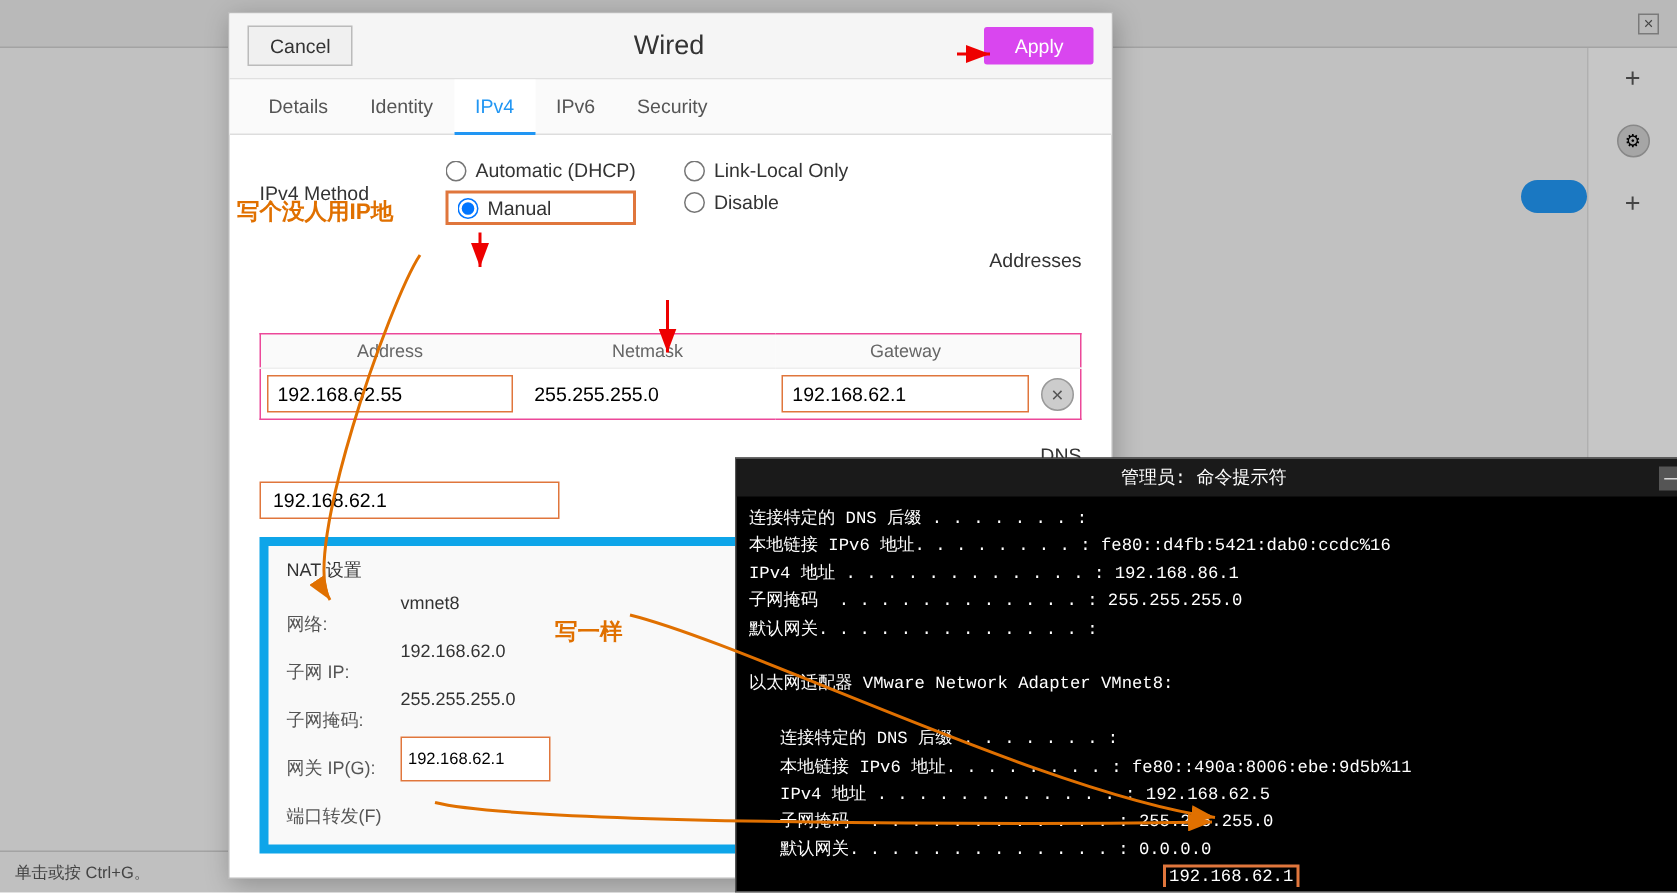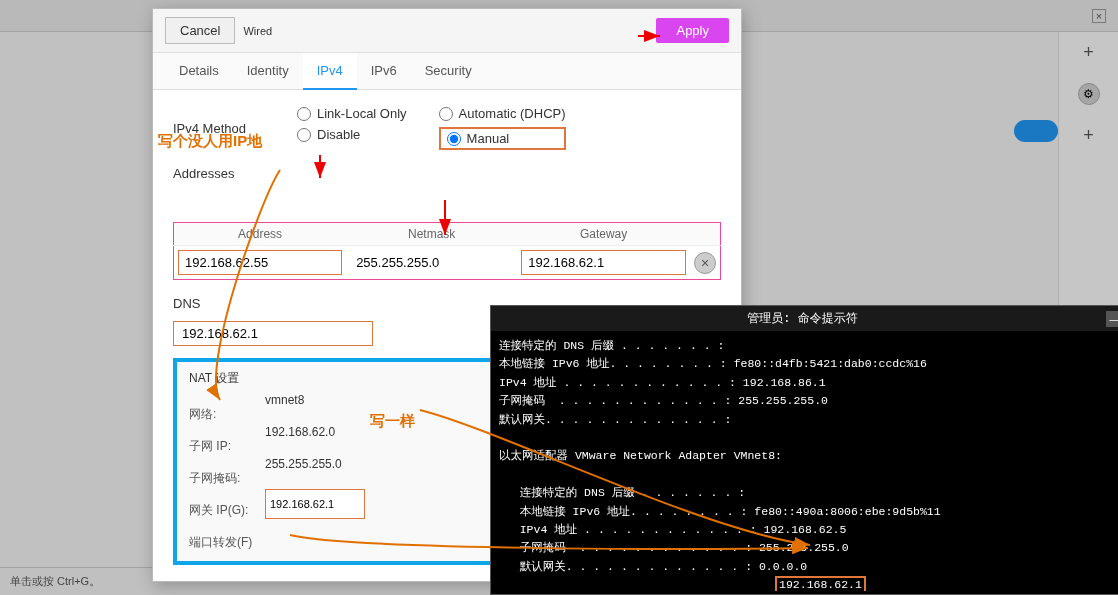--- a/index.html
+++ b/index.html
@@ -121,22 +121,22 @@
     .cancel-button {
       background: #f0f0f0;
       border: 1px solid #bbb;
       padding: 5px 14px;
       cursor: pointer;
       font-size: 13px;
       color: #333;
     }
     .dialog-title {
       flex: 1;
-      text-align: left;
-      font-size: 11px;
+      text-align: center;
+      font-size: 18px;
       font-weight: 500;
       color: #333;
     }
     .apply-button {
       background: #d946ef;
       color: #fff;
       border: none;
       padding: 5px 20px;
       cursor: pointer;
       font-size: 13px;
@@ -166,20 +166,21 @@
 
     
     .dialog-content {
       padding: 16px 20px;
     }
     .section-label {
       font-size: 13px;
       font-weight: 500;
       color: #333;
       margin-bottom: 10px;
+      text-align: right;
     }
     .method-row {
       display: flex;
       align-items: center;
       gap: 24px;
       margin-bottom: 16px;
     }
     .method-label {
       font-size: 13px;
       color: #333;
@@ -253,21 +254,21 @@
     }
     .dns-input-box {
       border: 1px solid #e0763c;
       padding: 4px 8px;
       width: 200px;
       font-size: 13px;
     }
 
     
     .nat-section {
-      border: 4px solid #0ea5e9;
+      border: 6px solid #0ea5e9;
       background: #f9f9f9;
       padding: 8px 12px;
       font-size: 12px;
       color: #333;
       margin-top: 8px;
     }
     .nat-title {
       font-weight: 500;
       margin-bottom: 6px;
     }
@@ -423,35 +424,35 @@
   </div>
 
   <div class="dialog-content">
 
     <div class="method-row">
       <span class="method-label">IPv4 Method</span>
       <div style="display:flex; gap:32px;">
         <div class="radio-group">
           <label class="radio-row">
             <input type="radio" name="ipv4method" class="radio-input" style="">
+            <span>Automatic (DHCP)</span>
+          </label>
+          <label class="radio-row" style="border:2px solid #e0763c; padding:2px 6px;">
+            <input type="radio" name="ipv4method" class="radio-input" checked="" style="">
+            <span>Manual</span>
+          </label>
+        </div>
+        <div class="radio-group">
+          <label class="radio-row">
+            <input type="radio" name="ipv4method" class="radio-input" style="">
             <span>Link-Local Only</span>
           </label>
           <label class="radio-row">
             <input type="radio" name="ipv4method" class="radio-input" style="">
             <span>Disable</span>
-          </label>
-        </div>
-        <div class="radio-group">
-          <label class="radio-row">
-            <input type="radio" name="ipv4method" class="radio-input" style="">
-            <span>Automatic (DHCP)</span>
-          </label>
-          <label class="radio-row" style="border:2px solid #e0763c; padding:2px 6px;">
-            <input type="radio" name="ipv4method" class="radio-input" checked="" style="">
-            <span>Manual</span>
           </label>
         </div>
       </div>
     </div>
 
     <div class="addresses-section">
       <div class="section-label">Addresses</div>
       <table class="addresses-table">
         <thead>
           <tr>

